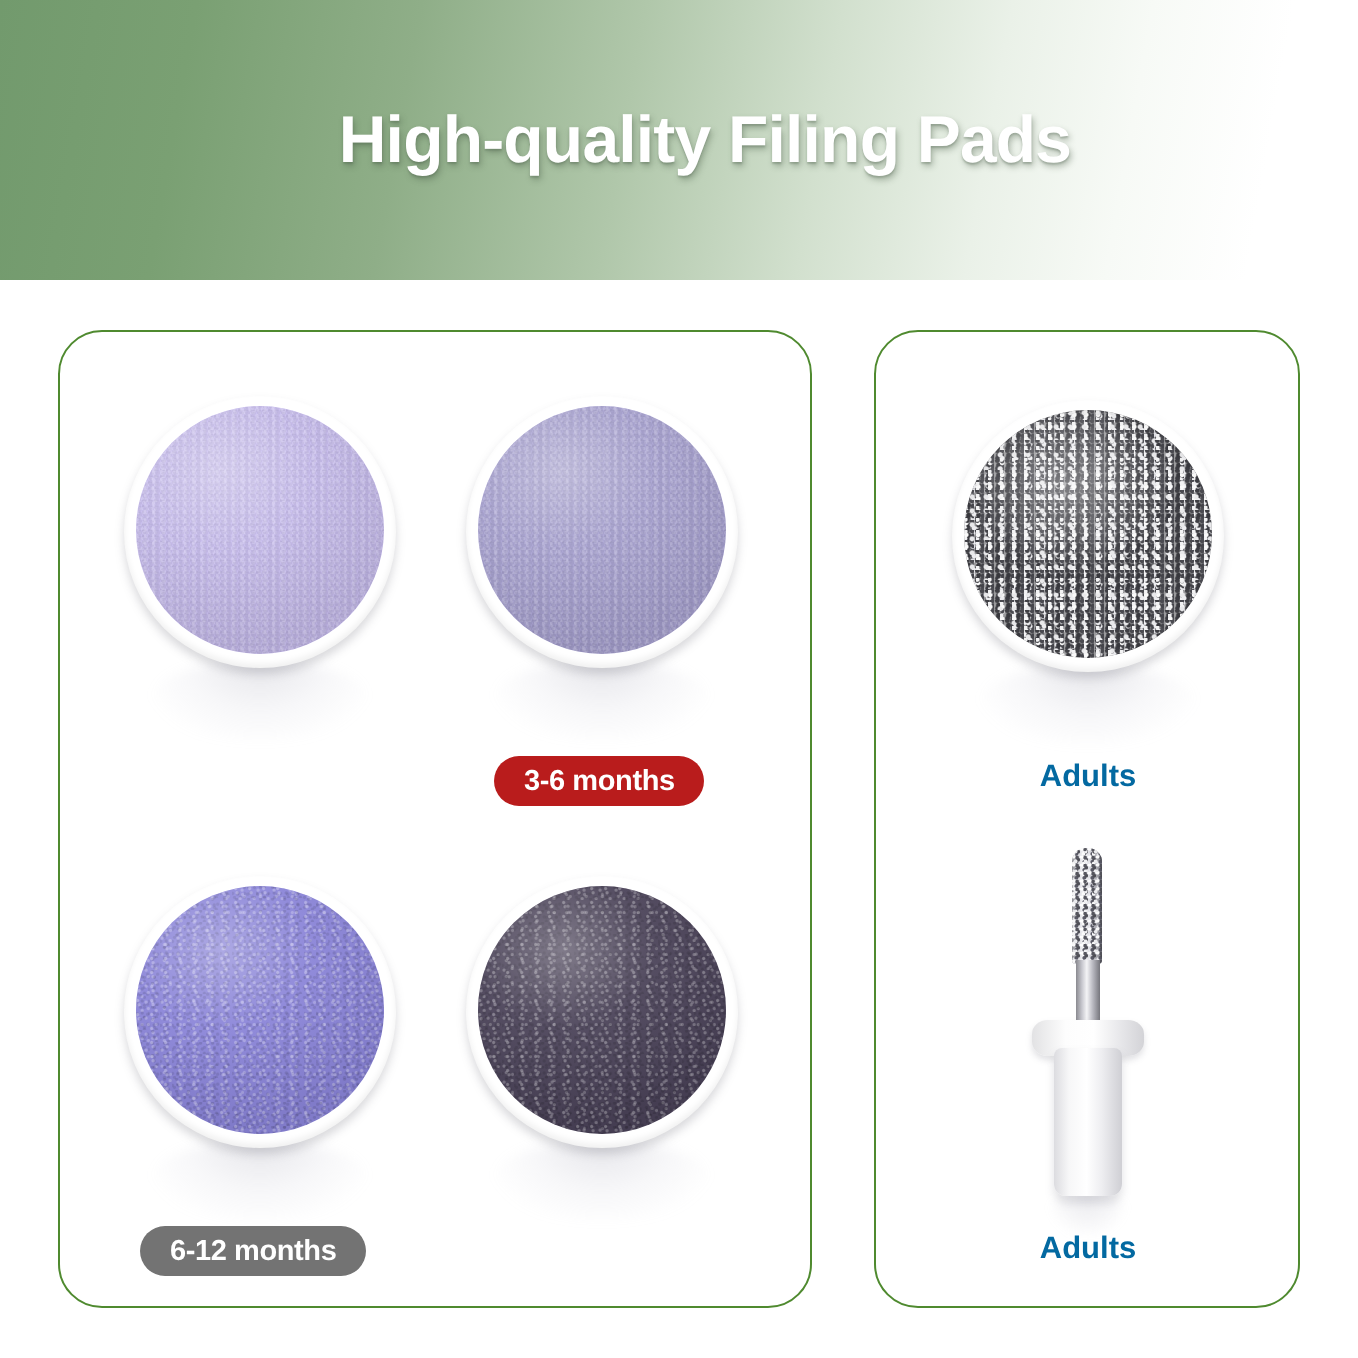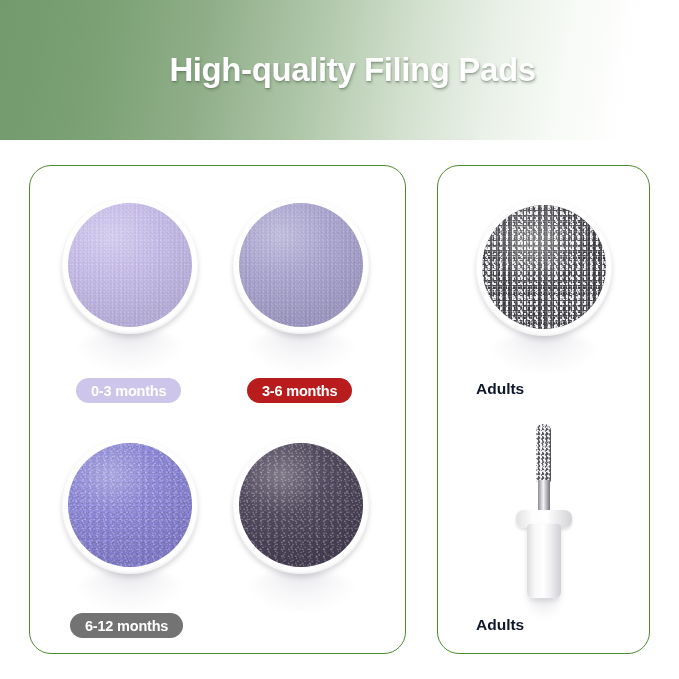--- a/index.html
+++ b/index.html
@@ -172,24 +172,24 @@
     color: #ffffff;
     font-size: 14.5px;
     font-weight: bold;
     white-space: nowrap;
     letter-spacing: -0.2px;
   }
 
   
   .plain-label {
     position: absolute;
-    color: #0f172a;
+    color: #0369a1;
     font-size: 15.5px;
     font-weight: bold;
-    text-align: left;
+    text-align: center;
     white-space: nowrap;
   }
 
   
   .bit { position: absolute; left: 508px; top: 424px; width: 72px; height: 180px; }
 
   .bit-tip {
     position: absolute;
     left: 28px; top: 0;
     width: 15px; height: 58px;
@@ -258,21 +258,20 @@
 
   <div class="pad-wrap" style="left:62px; top:198px;">
     <div class="pad-reflect"></div>
     <div class="pad">
       <div class="pad-face" style="background:#c9bef0;">
         <div class="grain fine"></div>
         <div class="sheen"></div>
       </div>
     </div>
   </div>
-  <div class="pill" style="left:76px; top:378px; background:#cdc6ea;">0-3 months</div>
 
   <div class="pad-wrap" style="left:233px; top:198px;">
     <div class="pad-reflect"></div>
     <div class="pad">
       <div class="pad-face" style="background:#aaa4d4;">
         <div class="grain fine"></div>
         <div class="sheen"></div>
       </div>
     </div>
   </div>

